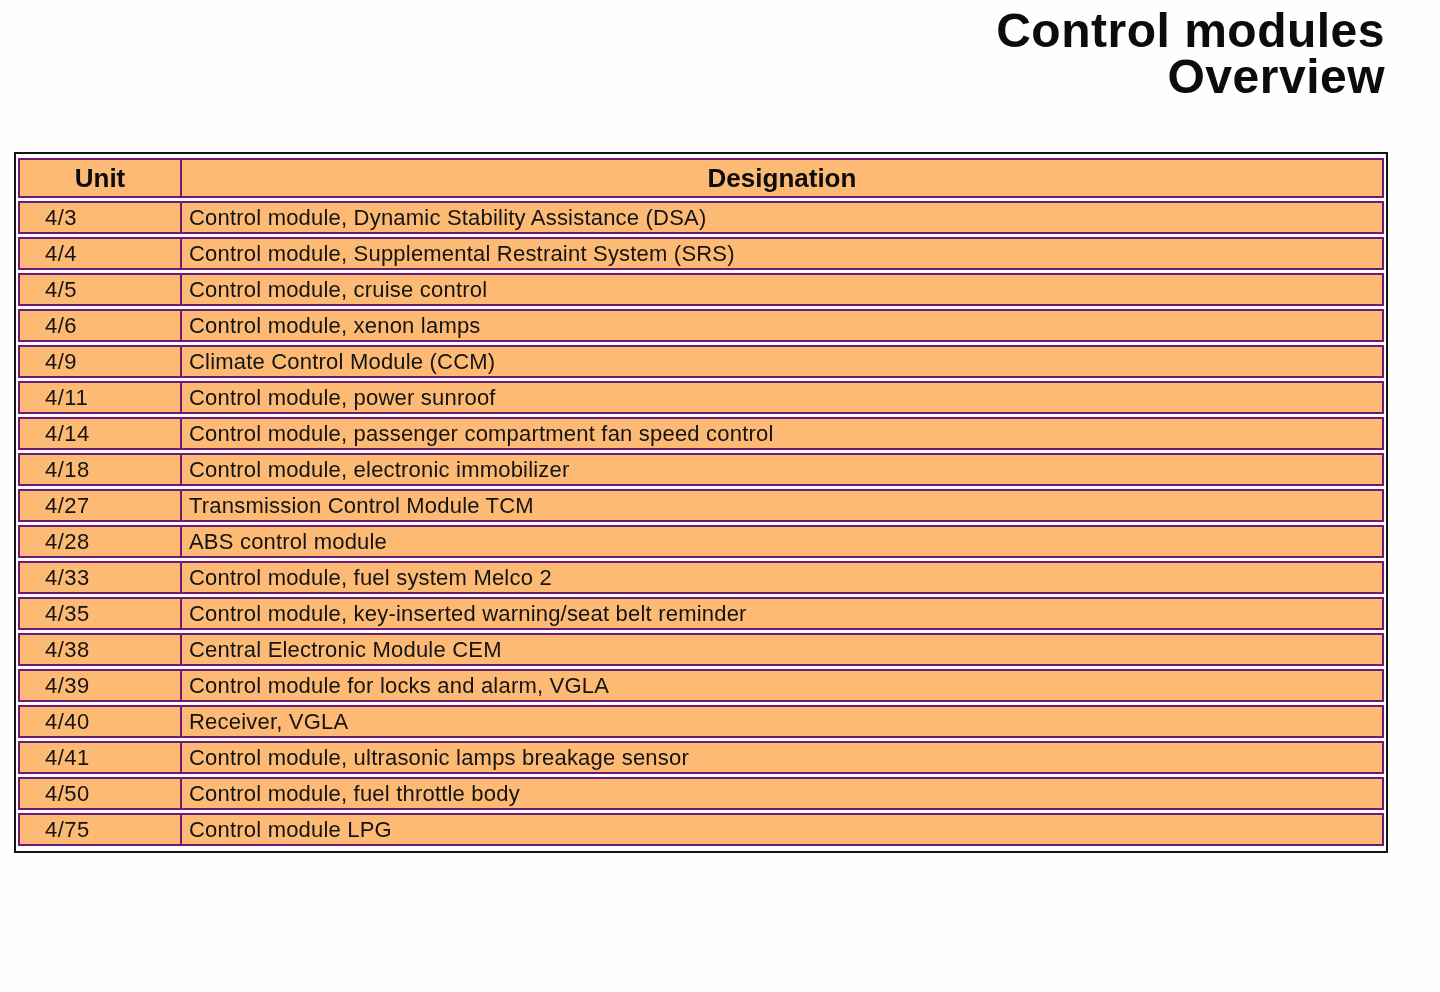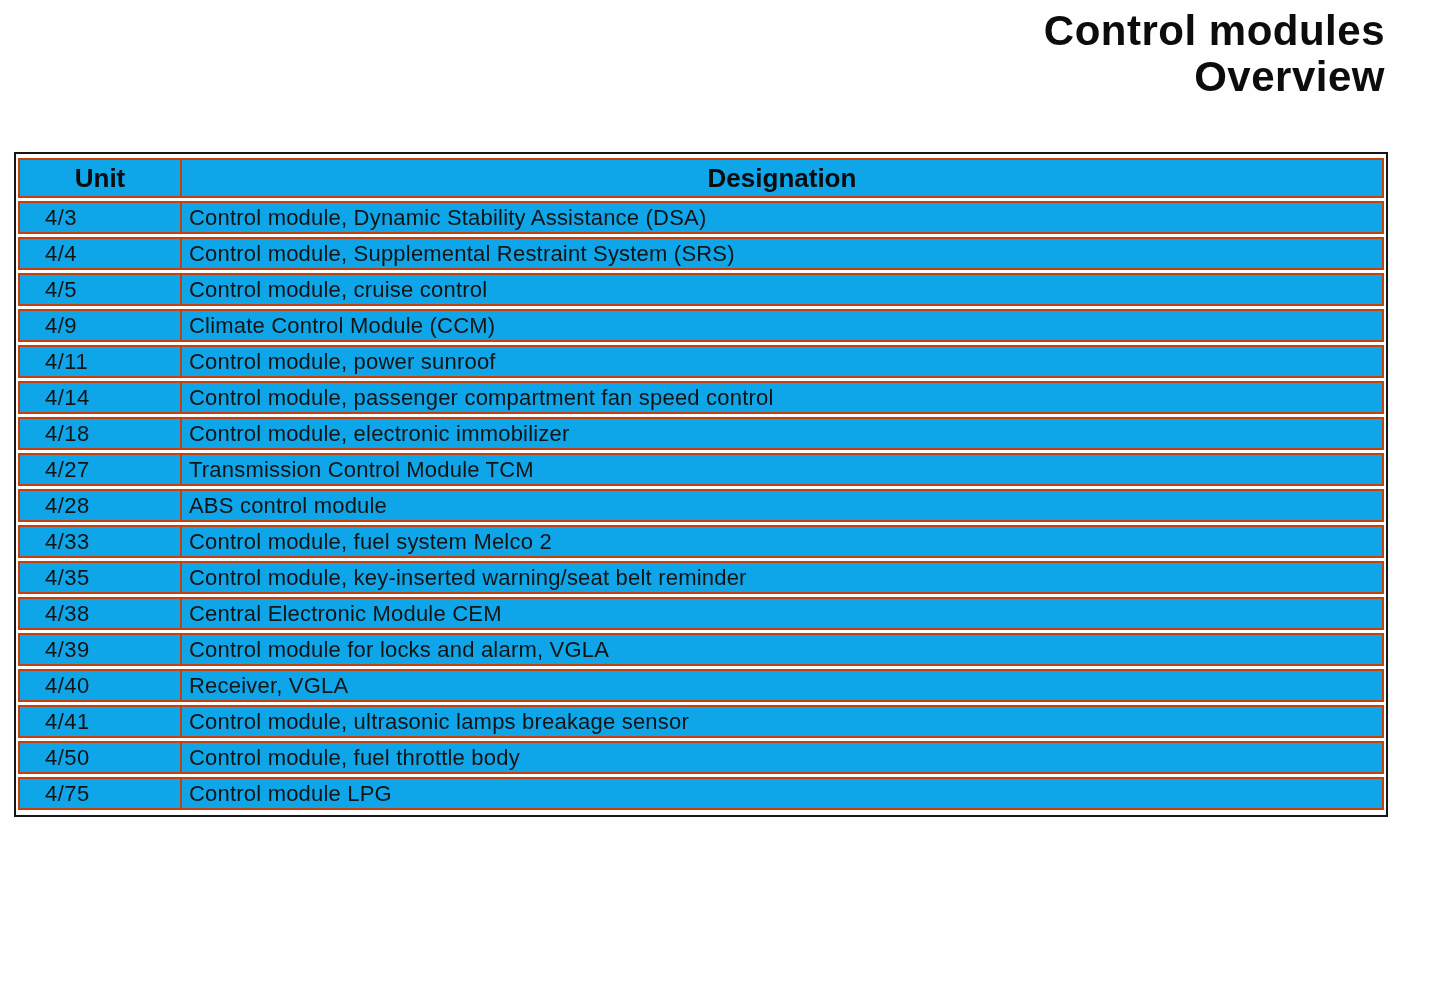--- a/index.html
+++ b/index.html
@@ -12,21 +12,21 @@
     position: relative;
   }
   .page { position: relative; width: 1440px; height: 992px; background: #fefefe; }
 
   .title-block {
     position: absolute;
     top: 8px;
     right: 55px;
     text-align: right;
     font-weight: bold;
-    font-size: 42px;
+    font-size: 48px;
     line-height: 46px;
     letter-spacing: 0.5px;
     color: #0c0c0c;
   }
 
   .table-wrap {
     position: absolute;
     left: 14px;
     top: 152px;
     width: 1374px;
@@ -36,22 +36,22 @@
   }
 
   table.modules {
     width: 100%;
     border-collapse: separate;
     border-spacing: 0 3px;
     table-layout: fixed;
   }
 
   th, td {
-    border: 2px solid #c2410c;
-    background: #0ea5e9;
+    border: 2px solid #701a75;
+    background: #fdba74;
     vertical-align: middle;
     overflow: hidden;
     white-space: nowrap;
   }
 
   col.c-unit { width: 163px; }
 
   th {
     height: 40px;
     font-size: 26px;
@@ -103,20 +103,24 @@
           </tr>
           <tr>
             <td class="unit">4/4</td>
             <td class="desig">Control module, Supplemental Restraint System (SRS)</td>
           </tr>
           <tr>
             <td class="unit">4/5</td>
             <td class="desig">Control module, cruise control</td>
           </tr>
           <tr>
+            <td class="unit">4/6</td>
+            <td class="desig">Control module, xenon lamps</td>
+          </tr>
+          <tr>
             <td class="unit">4/9</td>
             <td class="desig">Climate Control Module (CCM)</td>
           </tr>
           <tr>
             <td class="unit">4/11</td>
             <td class="desig">Control module, power sunroof</td>
           </tr>
           <tr>
             <td class="unit">4/14</td>
             <td class="desig">Control module, passenger compartment fan speed control</td>

